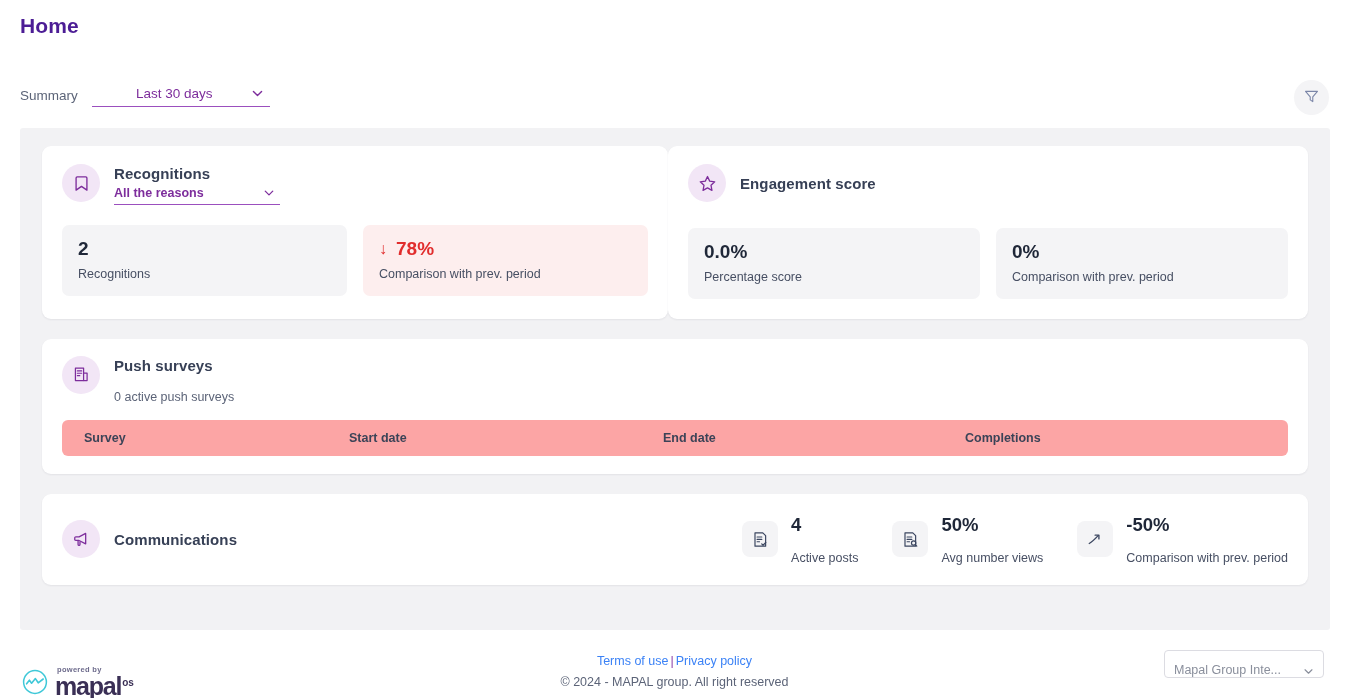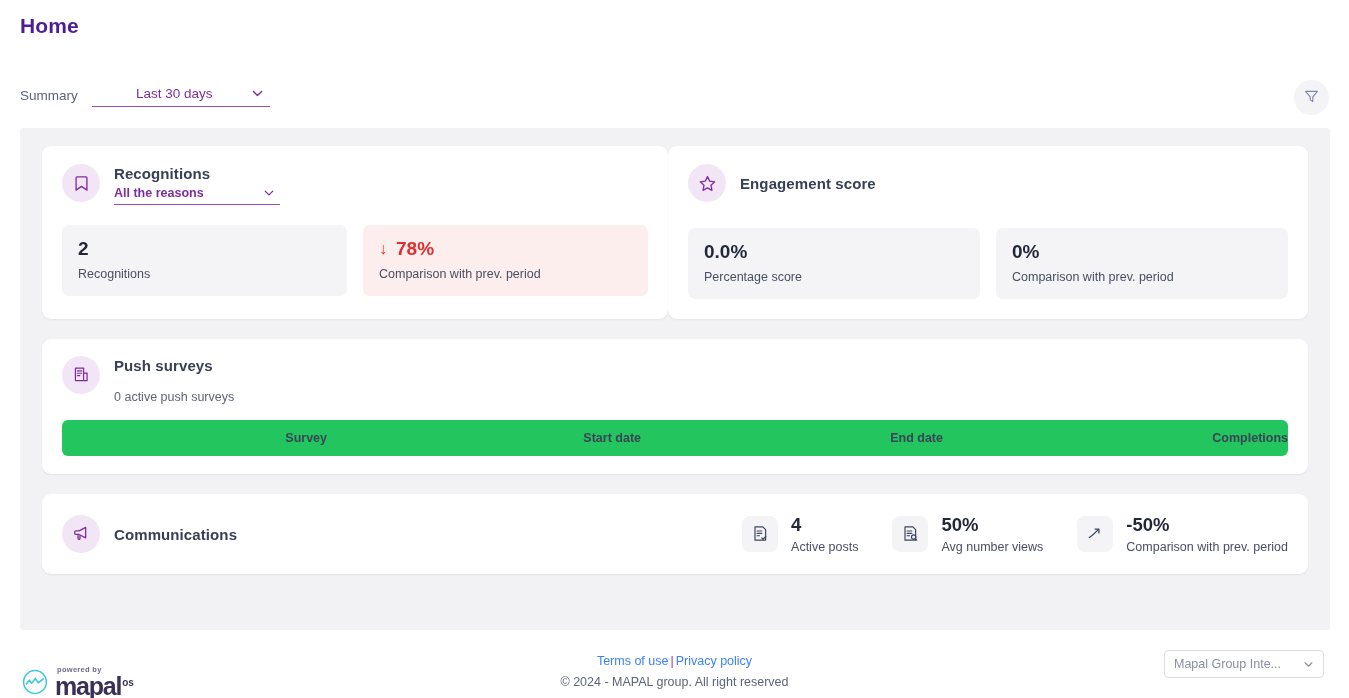--- a/index.html
+++ b/index.html
@@ -99,23 +99,22 @@
   .metric.alert .metric-val { color: #e12d2d; }
   .metric .arrow-down {
     font-size: 16px; font-weight: normal; color: #e12d2d;
   }
   .metric-label { font-size: 12.5px; color: #474f63; margin-top: 7px; }
 
   
   .card-surveys { margin-top: 20px; padding: 17px 20px 18px 20px; }
   .table-head {
     display: flex; margin-top: 16px;
-    background: #22c55e; border-radius: 6px;
+    background: #fca5a5; border-radius: 6px;
     padding: 11px 0;
-    text-align: right;
   }
   .th {
     font-size: 12.5px; font-weight: bold; color: #3b4357;
     padding-left: 22px;
   }
   .th.c1 { width: 265px; }
   .th.c2 { width: 314px; }
   .th.c3 { width: 302px; }
   .th.c4 { flex: 1; }
 
@@ -125,21 +124,21 @@
     display: flex; align-items: center;
   }
   .comms-metrics { display: flex; align-items: center; gap: 34px; margin-left: auto; }
   .comm-metric { display: flex; align-items: center; gap: 13px; }
   .comm-icon {
     width: 36px; height: 36px; border-radius: 8px;
     background: #f4f4f6; flex: none;
     display: flex; align-items: center; justify-content: center;
   }
   .comm-val { font-size: 18.5px; font-weight: bold; color: #1f2738; line-height: 1.15; }
-  .comm-label { font-size: 12.5px; color: #474f63; margin-top: 5px; }
+  .comm-label { font-size: 12.5px; color: #474f63; margin-top: 16px; }
 
   
   .footer { position: absolute; left: 0; top: 640px; width: 1349px; height: 58px; }
   .brand { position: absolute; left: 22px; top: 16px; display: flex; align-items: flex-end; gap: 7px; }
   .brand-wave { width: 26px; height: 26px; flex: none; }
   .brand-text { position: relative; top: 2px; }
   .powered { font-size: 7.5px; font-weight: bold; color: #6d6b8c; letter-spacing: .3px; margin-left: 2px; }
   .mapal-word { display: flex; align-items: flex-start; }
   .mapal-name { font-size: 25px; font-weight: bold; color: #3a2f55; letter-spacing: -1.2px; line-height: .85; }
   .mapal-os { font-size: 10px; font-weight: bold; color: #3a2f55; margin-left: 1px; margin-top: 1px; }
@@ -149,21 +148,21 @@
   }
   .foot-links { font-size: 12.5px; color: #8d3fa8; }
   .foot-links a { color: #3b82f6; text-decoration: none; cursor: pointer; }
   .foot-sep { color: #8d3fa8; margin: 0 2px; }
   .foot-copy { font-size: 12.5px; color: #5c6478; margin-top: 7px; }
 
   .group-select {
     position: absolute; right: 25px; top: 10px;
     width: 160px; height: 28px;
     border: 1px solid #dcdce2; border-radius: 4px; background: #fff;
-    display: flex; align-items: center; justify-content: space-between;
+    display: flex; align-items: flex-end; justify-content: space-between;
     padding: 0 9px; cursor: pointer;
   }
   .group-select .val { font-size: 12.5px; color: #8a8f9c; white-space: nowrap; }
   .group-select .chev { width: 11px; height: 11px; }
 </style>
 </head>
 <body>
 
 <div class="page">
 

